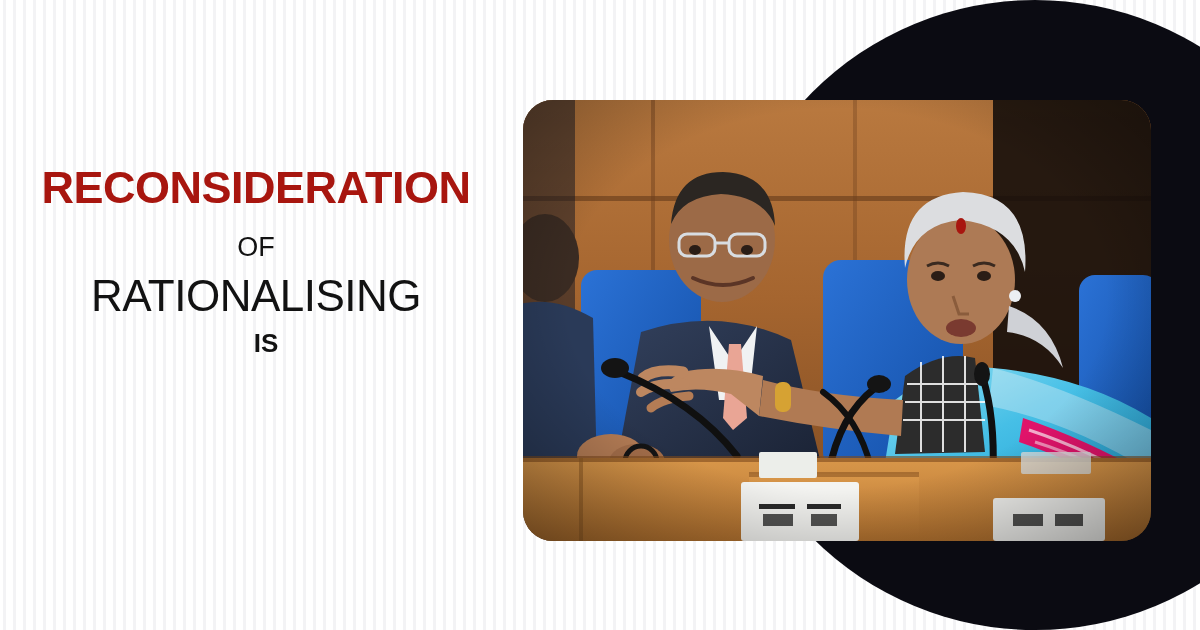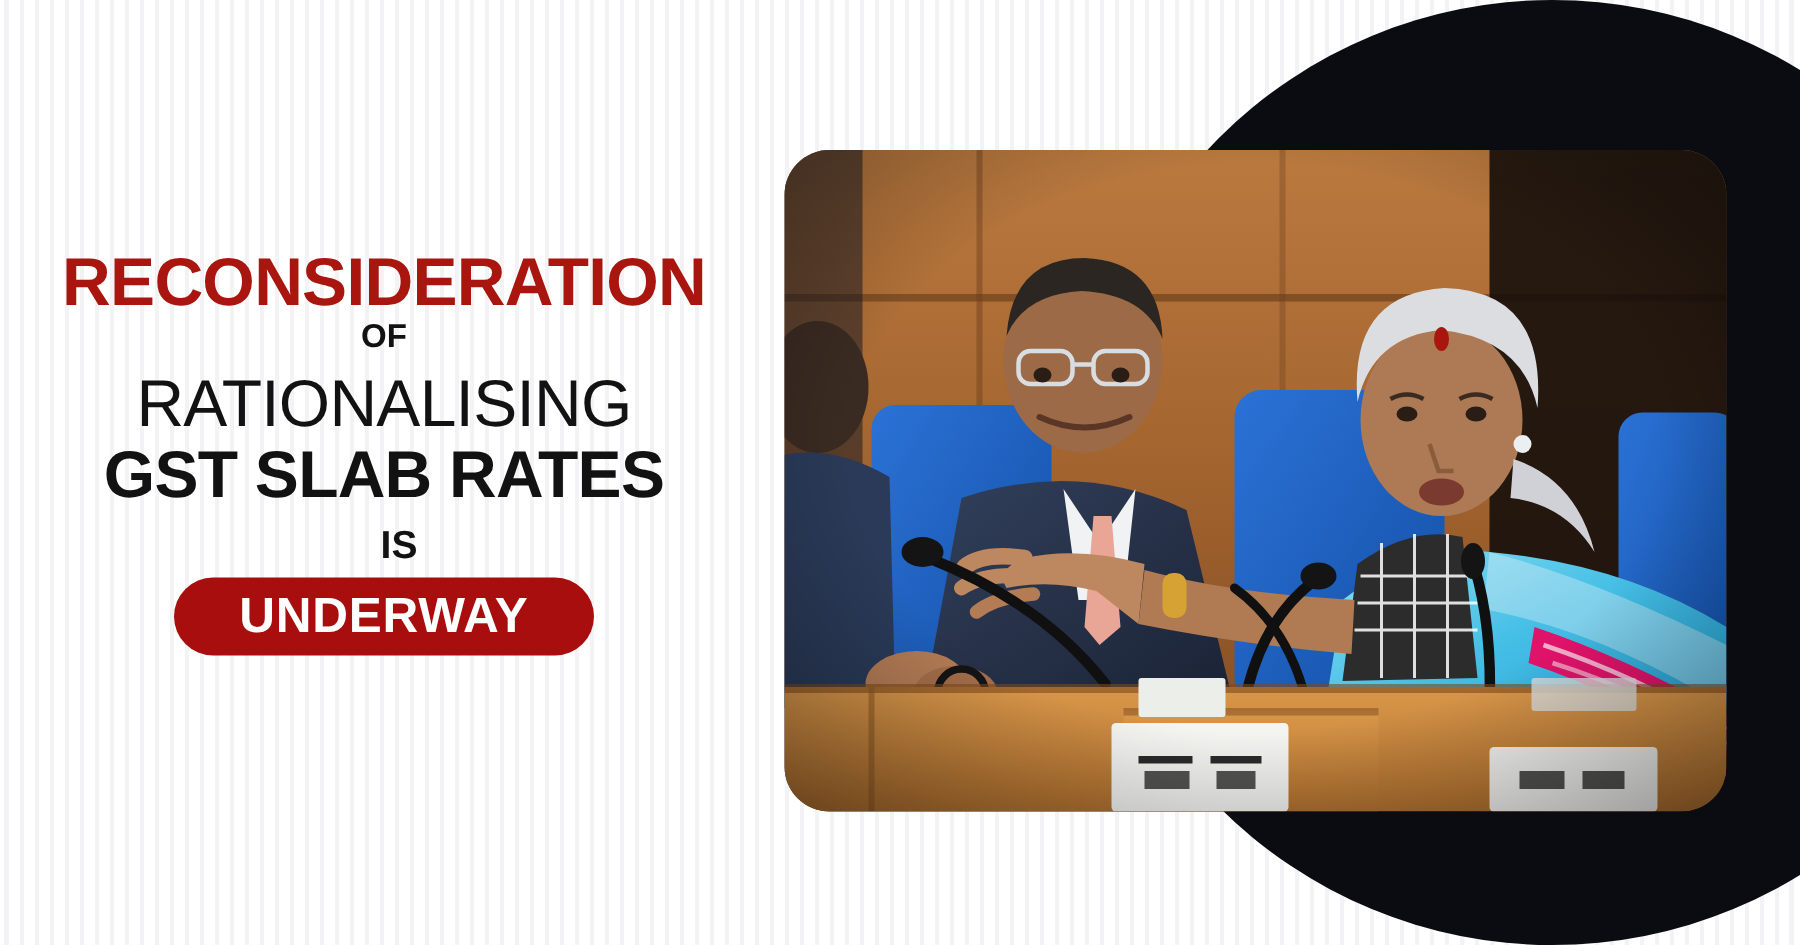--- a/index.html
+++ b/index.html
@@ -41,25 +41,25 @@
   }
   .line-1{
     font-size:45px;
     font-weight:700;
     letter-spacing:-0.5px;
     color:#A8160F;
     line-height:1.04;
     white-space:nowrap;
   }
   .line-2{
-    font-size:22px;
-    font-weight:700;
+    font-size:27px;
+    font-weight:400;
     color:#121212;
     line-height:1.05;
-    margin-top:0;
+    margin-top:21px;
     letter-spacing:0px;
   }
   .line-3{
     font-size:44px;
     font-weight:400;
     color:#121212;
     line-height:1.06;
     margin-top:12px;
     letter-spacing:-0.5px;
     white-space:nowrap;
@@ -111,25 +111,21 @@
 <body>
 
 <div id="stage">
 
   <div class="blob"></div>
 
   <div class="textblock">
     <div class="line-1">RECONSIDERATION</div>
     <div class="line-2">OF</div>
     <div class="line-3">RATIONALISING</div>
-    <div class="line-4">GST SLAB RATES</div>
     <div class="line-5">IS</div>
-    <div class="badge-wrap">
-      <span class="badge">UNDERWAY</span>
-    </div>
   </div>
 
   <div class="photo">
     <svg viewBox="0 0 628 441" preserveAspectRatio="xMidYMid slice">
       <defs>
         <linearGradient id="wallG" x1="0" y1="0" x2="0" y2="1">
           <stop offset="0" stop-color="#b9793f"></stop>
           <stop offset="0.55" stop-color="#a5652f"></stop>
           <stop offset="1" stop-color="#8a5326"></stop>
         </linearGradient>

